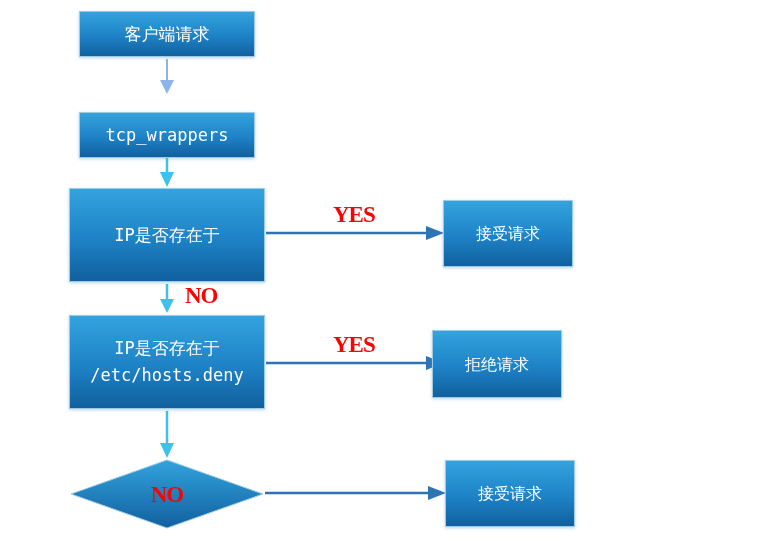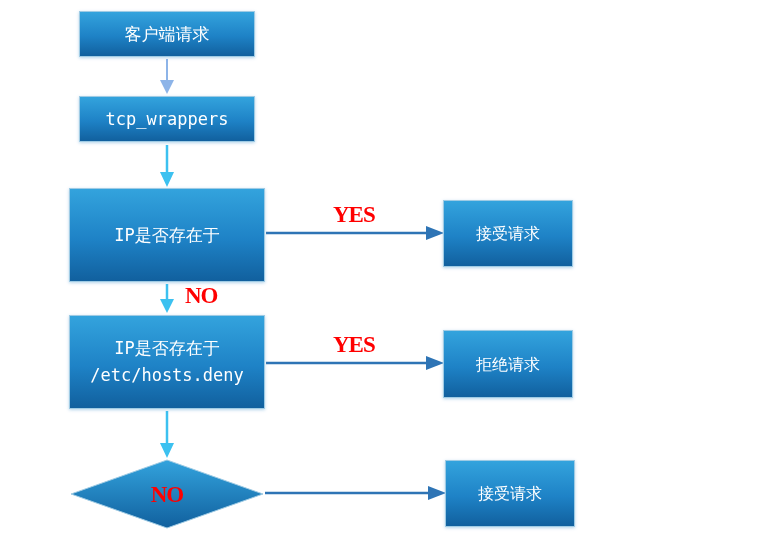--- a/index.html
+++ b/index.html
@@ -31,25 +31,25 @@
     justify-content: center;
     text-align: center;
     color: #ffffff;
     font-size: 17px;
     line-height: 27px;
     background: linear-gradient(180deg, var(--box-top) 0%, var(--box-mid) 55%, var(--box-bottom) 100%);
     border: 1px solid var(--box-border);
     box-shadow: 0 1px 3px rgba(90, 160, 210, 0.45);
   }
   .node-client   { left:  79px; top:  11px; width: 176px; height: 46px; }
-  .node-tcp      { left:  79px; top:  96px; width: 176px; height: 46px; }
+  .node-tcp      { left:  79px; top:  112px; width: 176px; height: 46px; }
   .node-allow    { left:  69px; top: 188px; width: 196px; height: 94px; }
   .node-deny     { left:  69px; top: 315px; width: 196px; height: 94px; }
   .node-accept1  { left: 443px; top: 200px; width: 130px; height: 67px; font-size: 16px; }
-  .node-reject   { left: 443px; top: 330px; width: 130px; height: 68px; font-size: 16px; }
+  .node-reject   { left: 432px; top: 330px; width: 130px; height: 68px; font-size: 16px; }
   .node-accept2  { left: 445px; top: 460px; width: 130px; height: 67px; font-size: 16px; }
   .flow-label {
     position: absolute;
     color: var(--label-red);
     font-family: Liberation Serif, serif;
     font-weight: 700;
     font-size: 23px;
     letter-spacing: -1px;
     line-height: 1;
   }

